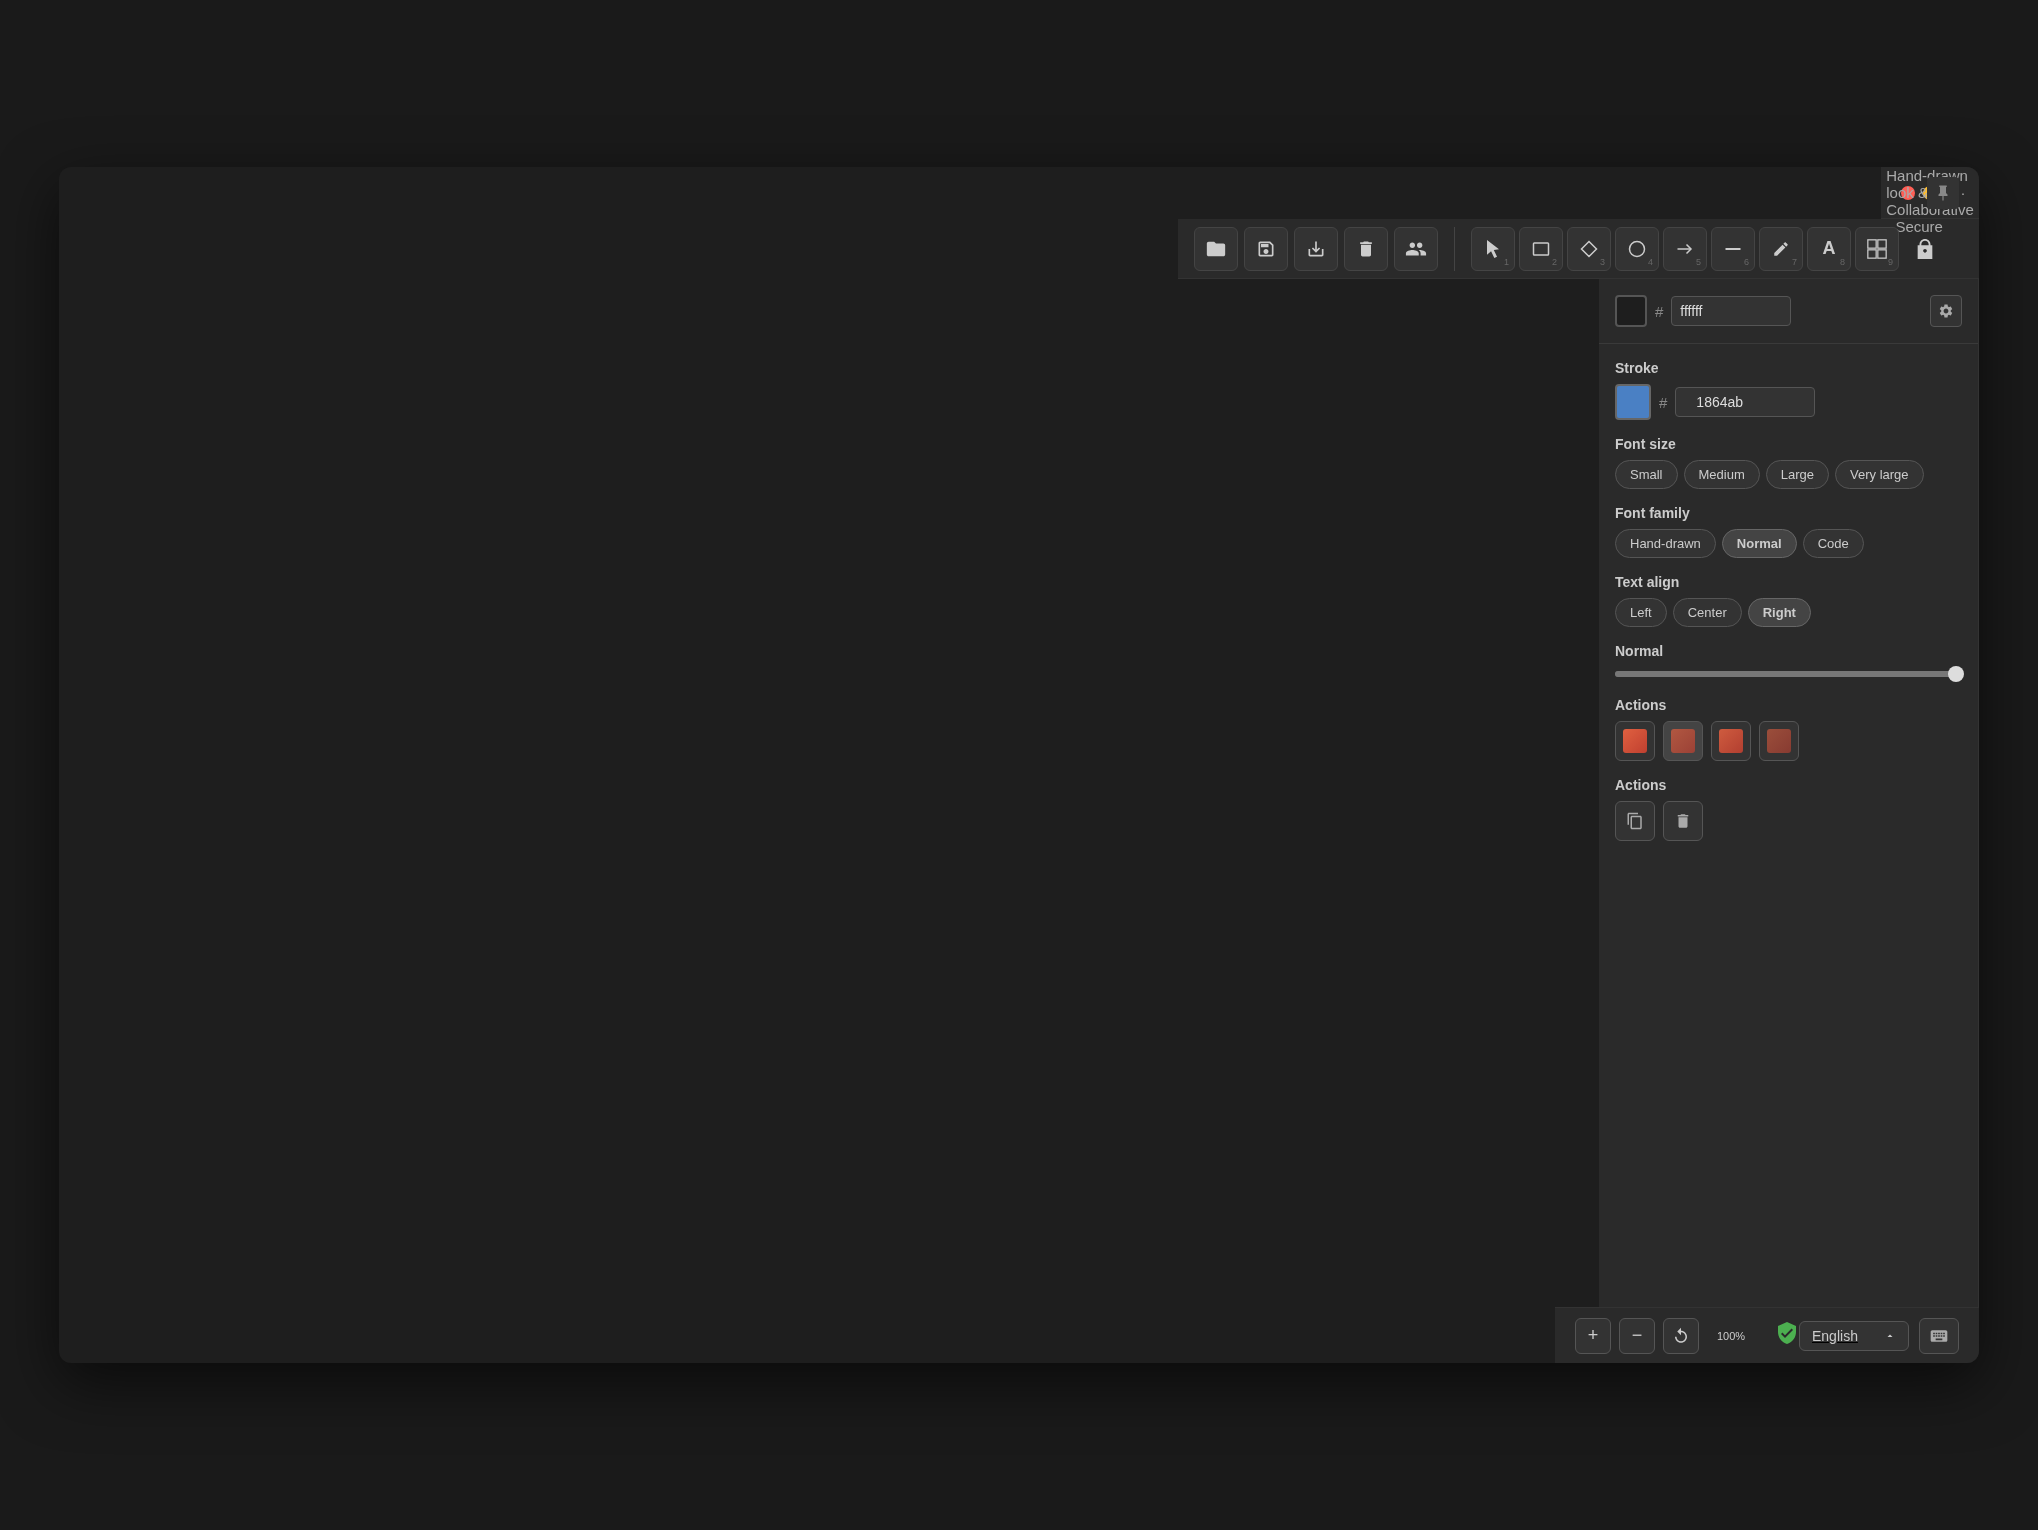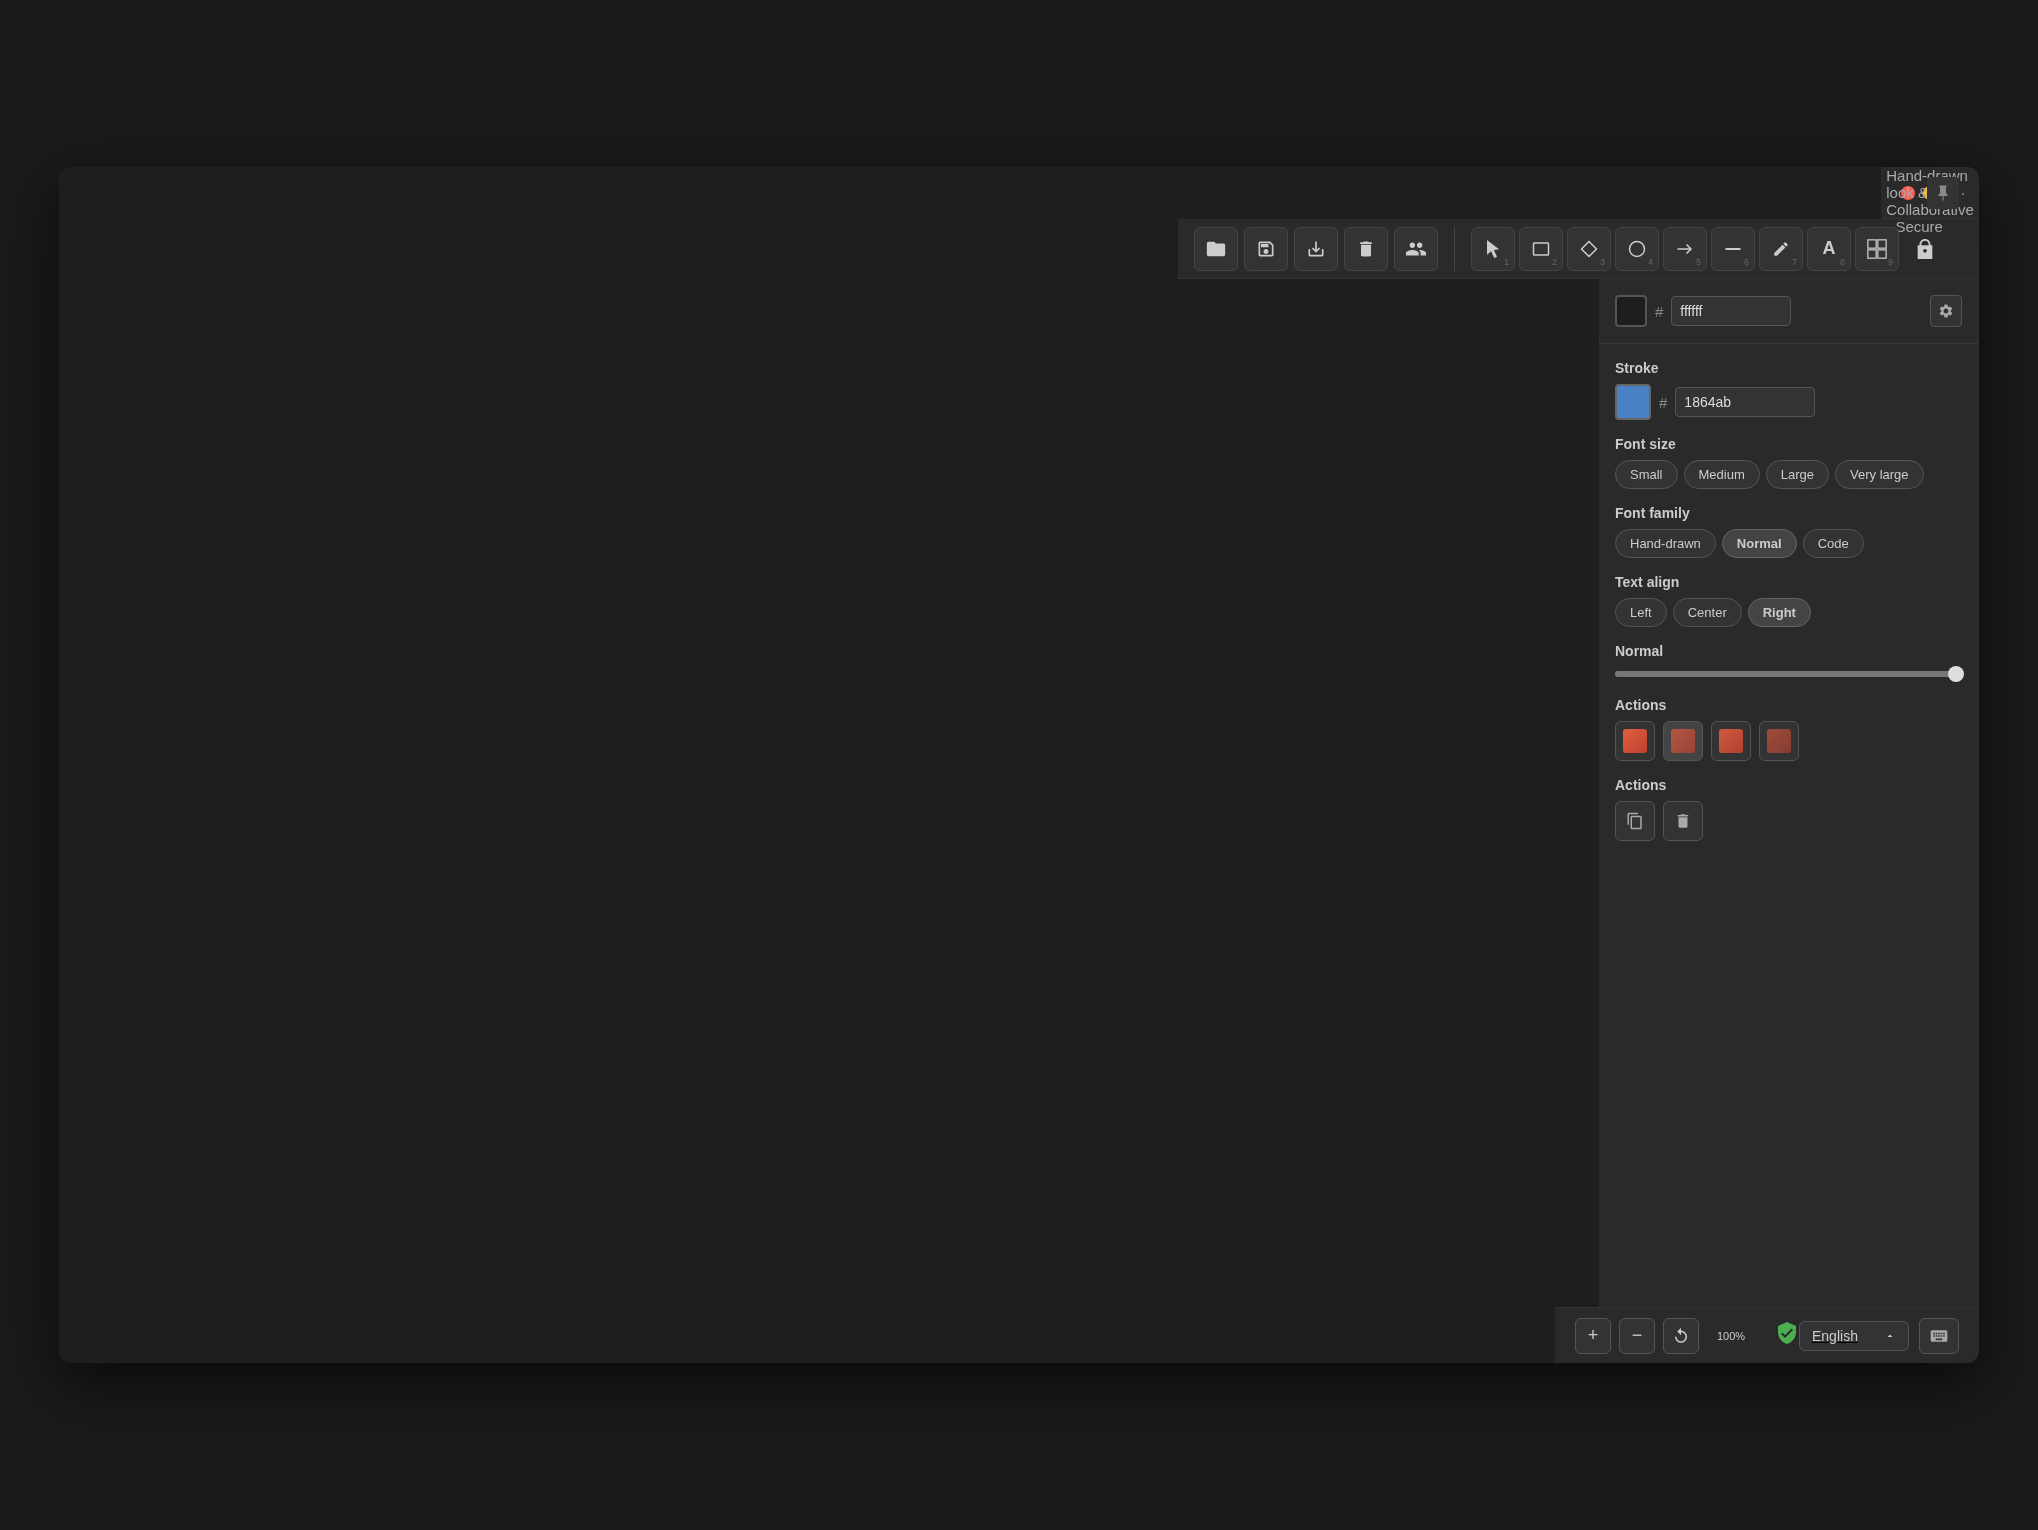--- a/index.html
+++ b/index.html
@@ -206,21 +206,21 @@
       background: #4a80c4;
       border: 2px solid #666;
       border-radius: 4px;
     }
     .stroke-input {
       background: #333;
       border: 1px solid #555;
       border-radius: 4px;
       color: #ddd;
       font-size: 14px;
-      padding: 6px 8px;
+      padding: 6px 20px;
       width: 140px;
     }
     
     .btn-group {
       display: flex;
       flex-wrap: wrap;
       gap: 6px;
     }
     .option-btn {
       padding: 6px 14px;

